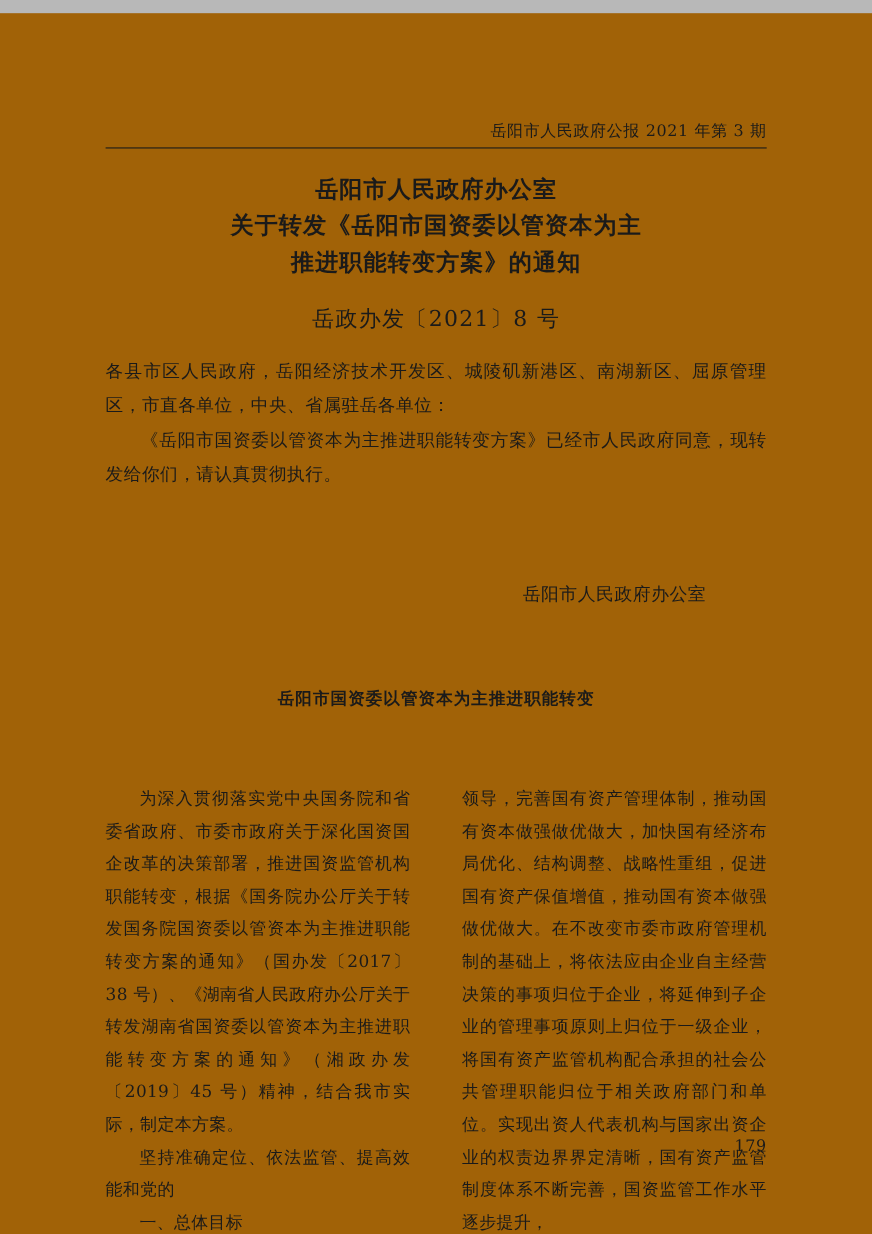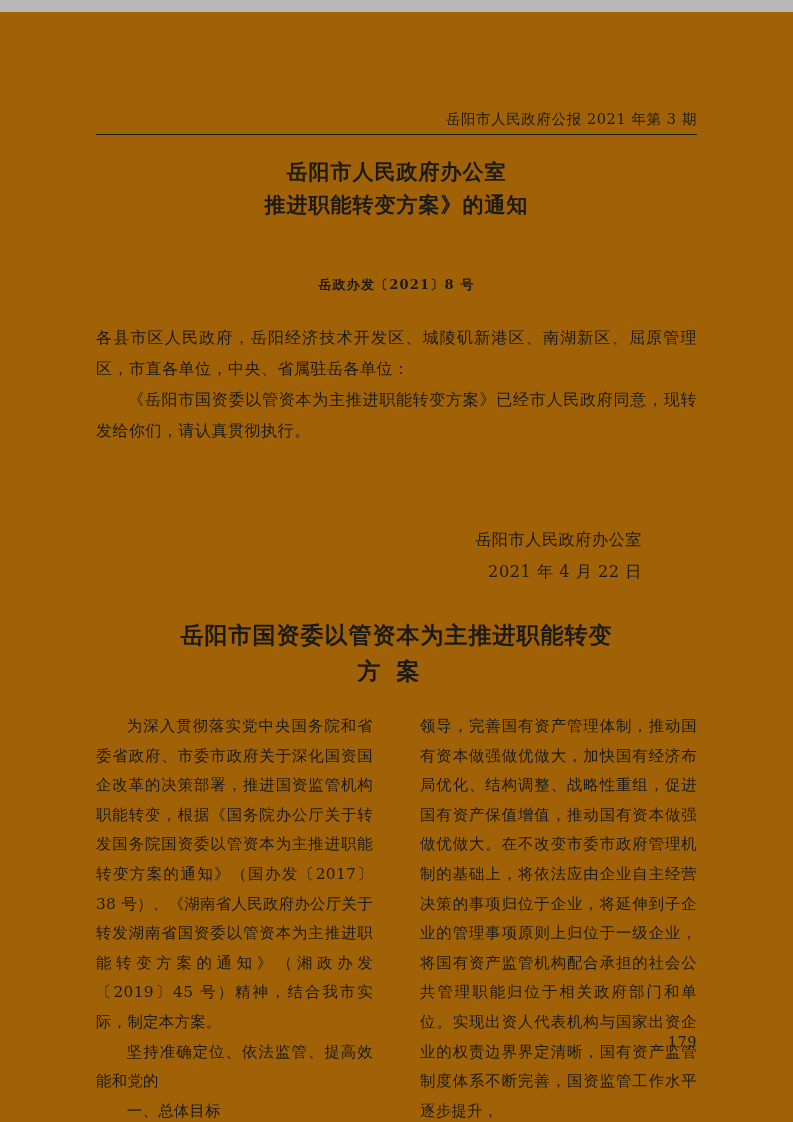--- a/index.html
+++ b/index.html
@@ -57,23 +57,22 @@
     letter-spacing: 1px;
   }
   .doc-title div { white-space: nowrap; }
 
   .doc-number {
     position: absolute;
     top: 264px;
     left: 96px;
     right: 96px;
     text-align: center;
-    font-size: 13px;
+    font-size: 20px;
     letter-spacing: 1.2px;
-    font-weight: bold;
   }
 
   
   .notice-body {
     position: absolute;
     top: 310px;
     left: 96px;
     width: 601px;
     font-size: 16px;
     line-height: 31px;
@@ -98,21 +97,21 @@
   }
 
   
   .attach-title {
     position: absolute;
     top: 605px;
     left: 96px;
     right: 96px;
     text-align: center;
     font-weight: bold;
-    font-size: 23px;
+    font-size: 15px;
     line-height: 36px;
     letter-spacing: 1px;
   }
   .attach-title .line2 { letter-spacing: 16px; }
 
   
   .columns {
     position: absolute;
     top: 700px;
     left: 96px;
@@ -145,38 +144,37 @@
 
 <div class="page">
 
   <div class="header">
     <div class="header-text">岳阳市人民政府公报    2021 年第 3 期</div>
     <div class="header-rule"></div>
   </div>
 
   <div class="doc-title">
     <div>岳阳市人民政府办公室</div>
+    <div>关于转发《岳阳市国资委以管资本为主</div>
     <div>推进职能转变方案》的通知</div>
   </div>
 
   <div class="doc-number">岳政办发〔2021〕8 号</div>
 
   <div class="notice-body">
     <p>各县市区人民政府，岳阳经济技术开发区、城陵矶新港区、南湖新区、屈原管理区，市直各单位，中央、省属驻岳各单位：</p>
     <p class="indent2">《岳阳市国资委以管资本为主推进职能转变方案》已经市人民政府同意，现转发给你们，请认真贯彻执行。</p>
   </div>
 
   <div class="signature">
     <div>岳阳市人民政府办公室</div>
-    <div>2021 年 4 月 22 日</div>
   </div>
 
   <div class="attach-title">
     <div>岳阳市国资委以管资本为主推进职能转变</div>
-    <div class="line2">方案</div>
   </div>
 
   <div class="columns">
     <div class="col">
       <p class="indent2">为深入贯彻落实党中央国务院和省委省政府、市委市政府关于深化国资国企改革的决策部署，推进国资监管机构职能转变，根据《国务院办公厅关于转发国务院国资委以管资本为主推进职能转变方案的通知》（国办发〔2017〕38 号）、《湖南省人民政府办公厅关于转发湖南省国资委以管资本为主推进职能转变方案的通知》（湘政办发〔2019〕45 号）精神，结合我市实际，制定本方案。</p>
       <p class="indent2">坚持准确定位、依法监管、提高效能和党的</p>
       <p class="indent2">一、总体目标</p>
     </div>
     <div class="col">
       <p>领导，完善国有资产管理体制，推动国有资本做强做优做大，加快国有经济布局优化、结构调整、战略性重组，促进国有资产保值增值，推动国有资本做强做优做大。在不改变市委市政府管理机制的基础上，将依法应由企业自主经营决策的事项归位于企业，将延伸到子企业的管理事项原则上归位于一级企业，将国有资产监管机构配合承担的社会公共管理职能归位于相关政府部门和单位。实现出资人代表机构与国家出资企业的权责边界界定清晰，国有资产监管制度体系不断完善，国资监管工作水平逐步提升，</p>

